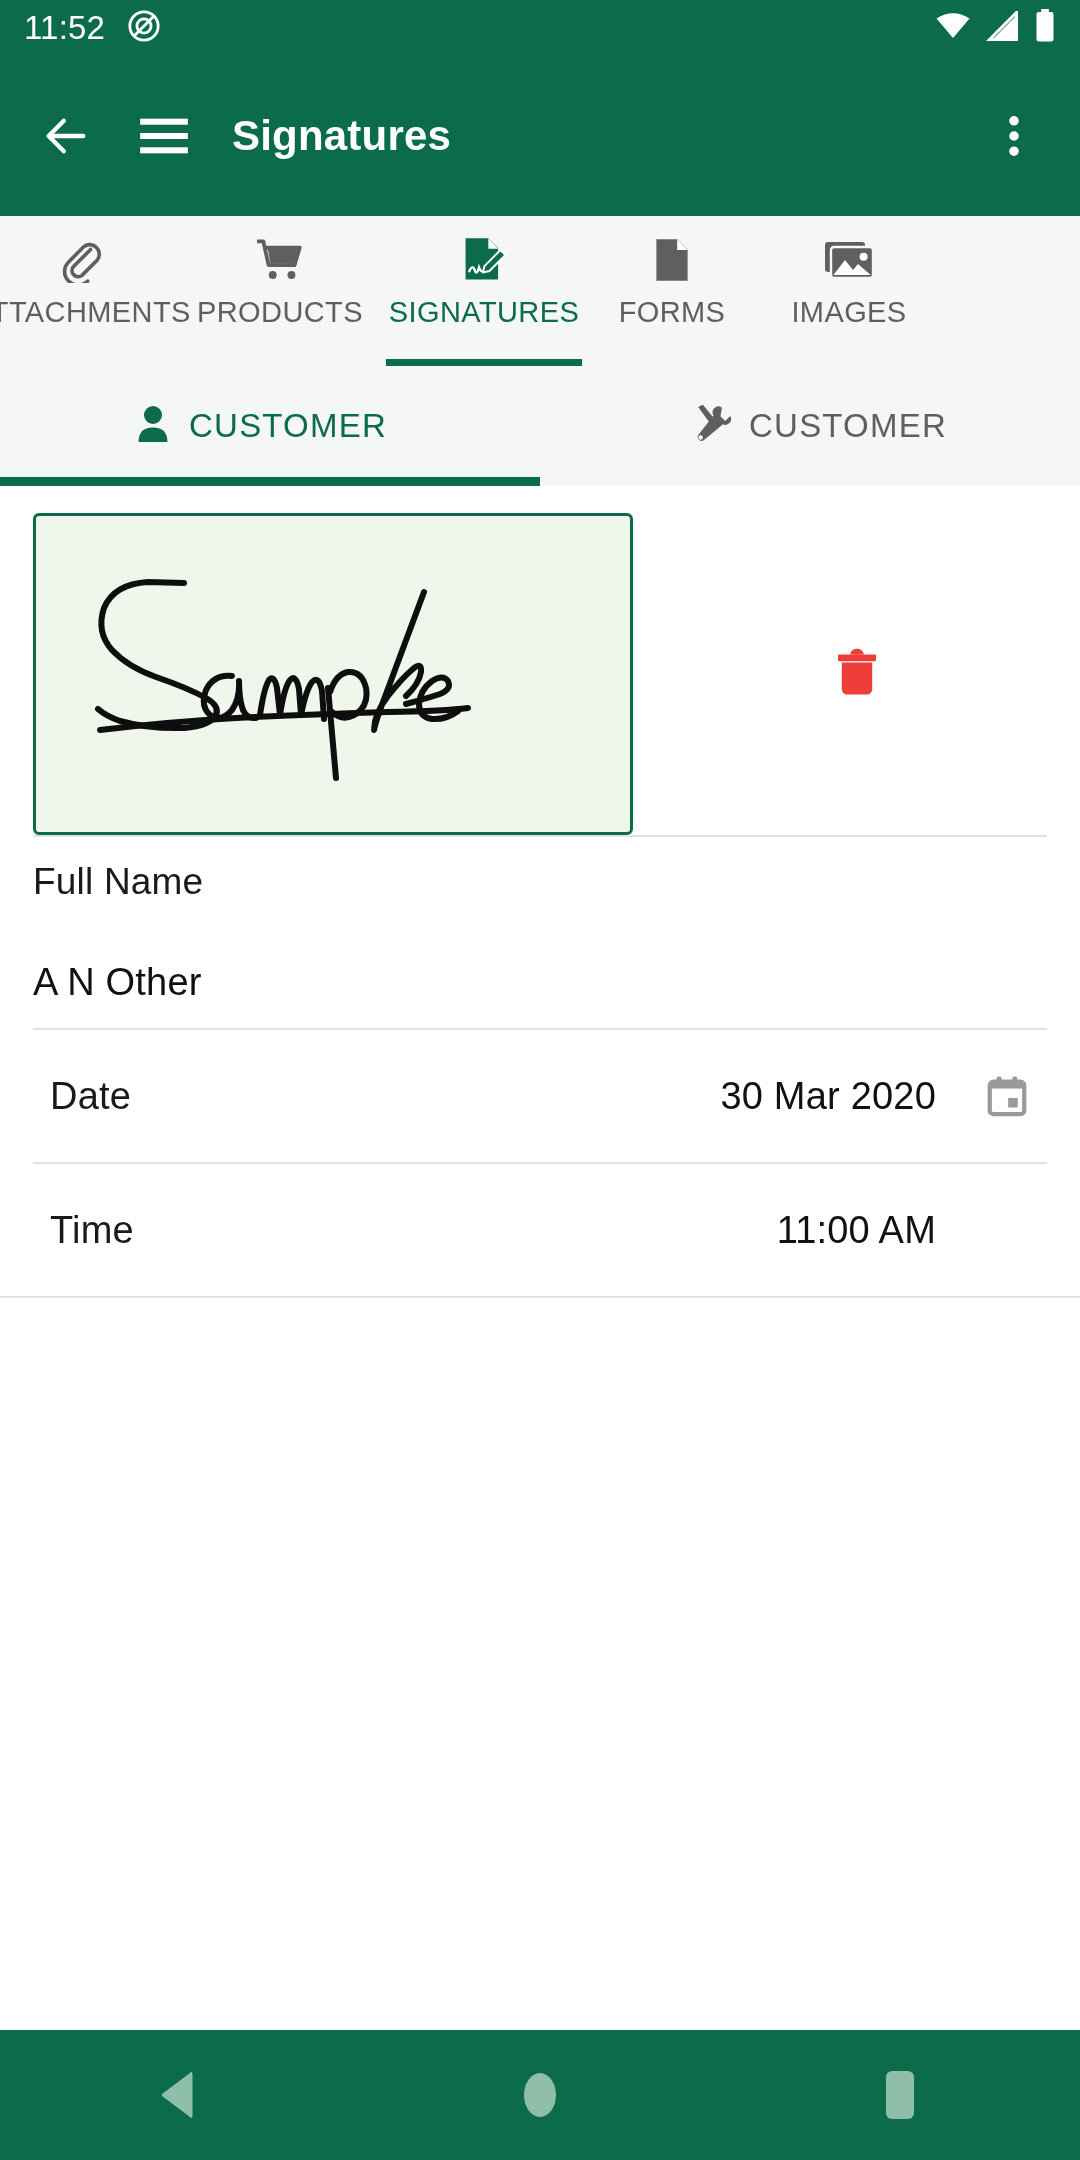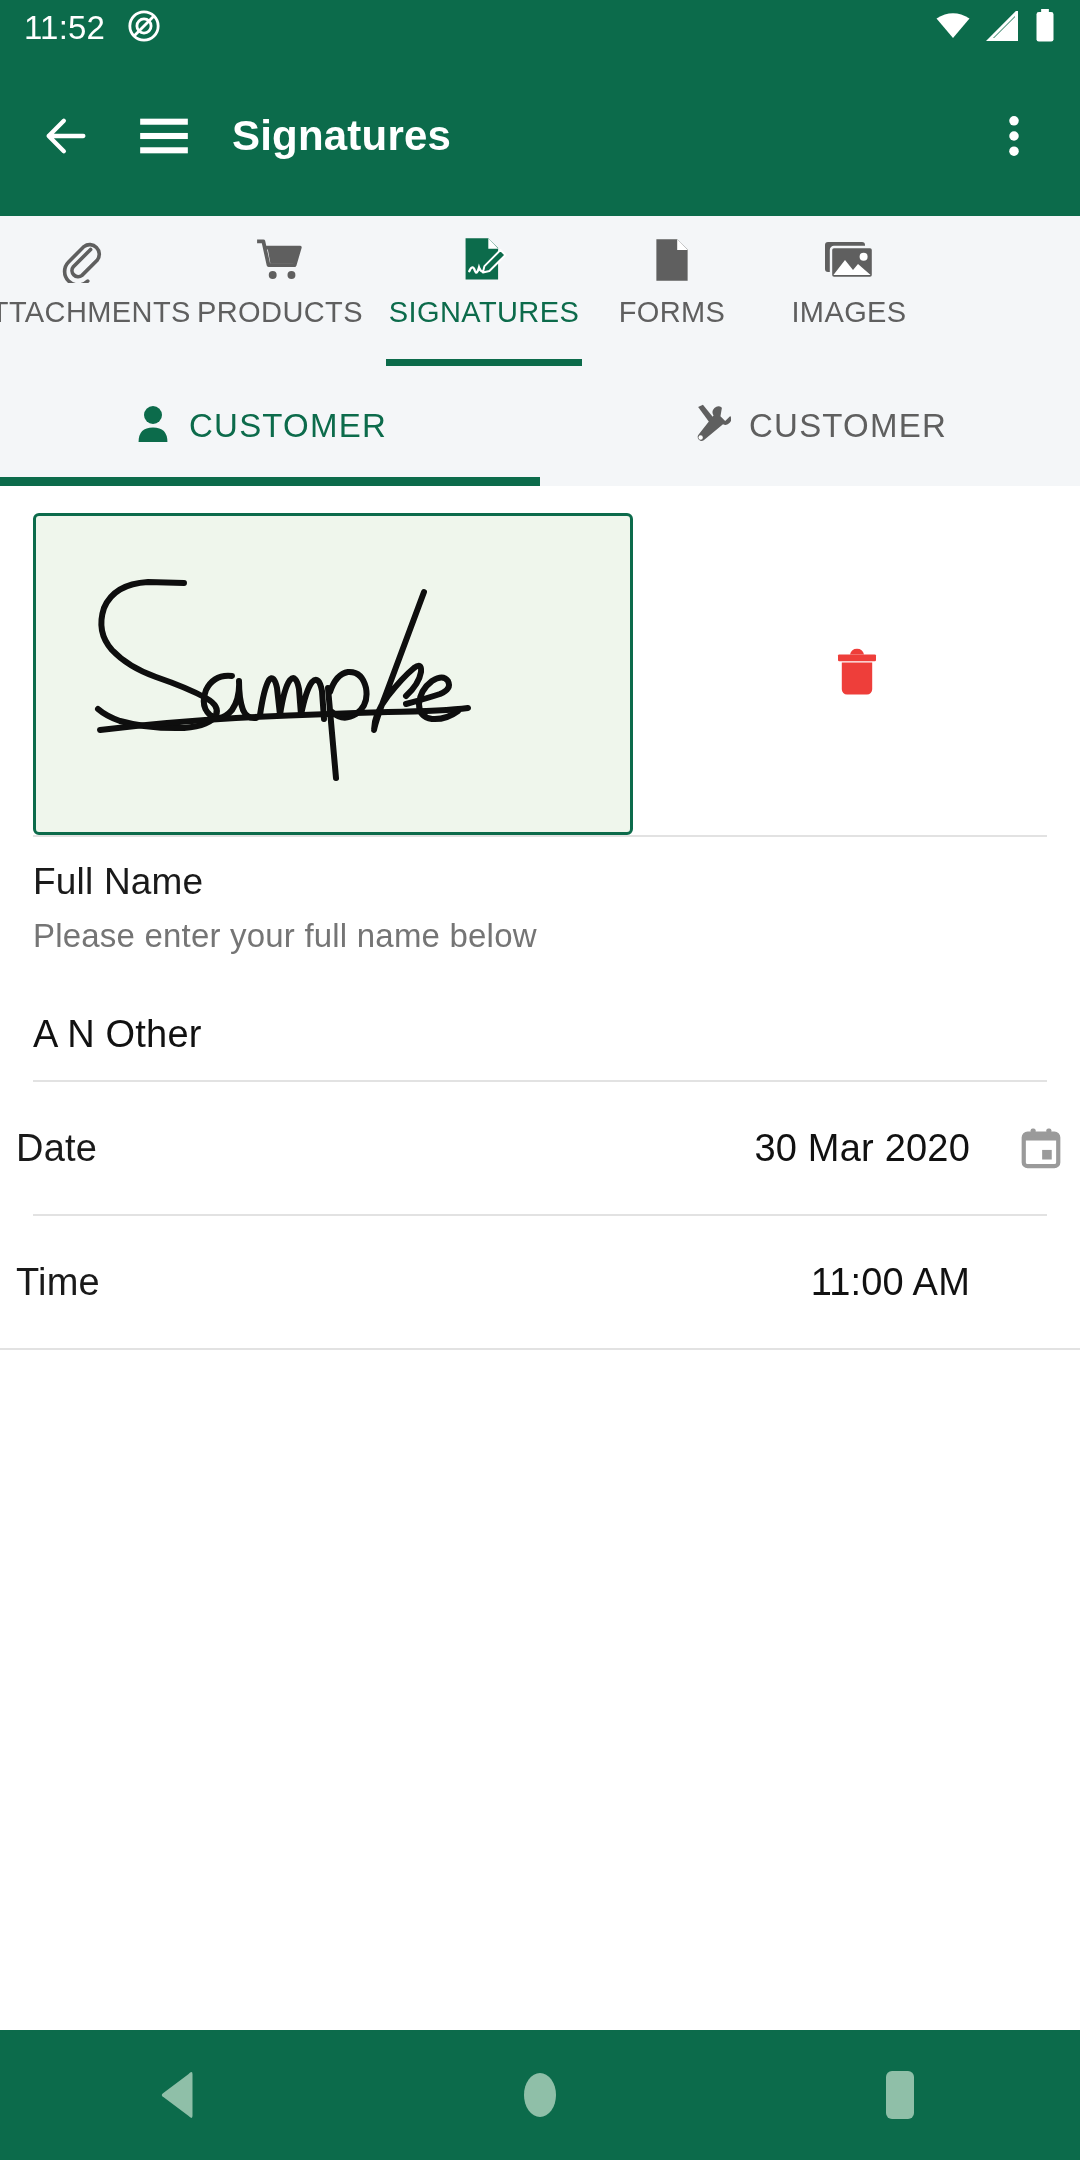--- a/index.html
+++ b/index.html
@@ -198,21 +198,21 @@
     font-size: 38px;
     color: #111111;
     margin-top: 58px;
     padding-bottom: 24px;
     letter-spacing: 0.2px;
   }
 
   .kv-row {
     display: flex;
     align-items: center;
-    padding: 0 16px;
+    padding: 0 50px;
     height: 132px;
     box-sizing: border-box;
   }
   .kv-label {
     font-size: 38px;
     color: #1A1A1A;
     letter-spacing: 0.2px;
   }
   .kv-value {
     margin-left: auto;
@@ -429,21 +429,20 @@
           <path d="M3.4 8.2 L18.6 8.2 L18.6 21.6 a2.6 2.6 0 0 1-2.6 2.6 L6 24.2 a2.6 2.6 0 0 1-2.6-2.6 Z" fill="#EE3E3A"></path>
         </svg>
       </span>
     </div>
   </div>
 
   <div class="divider"></div>
 
   <div class="field-block">
     <div class="field-title">Full Name</div>
-    <div class="field-hint">Please enter your full name below</div>
     <div class="field-value-input">A N Other</div>
   </div>
 
   <div class="divider"></div>
 
   <div class="kv-row">
     <span class="kv-label">Date</span>
     <span class="kv-value">30 Mar 2020</span>
     <span class="kv-icon">
       <svg width="46" height="46" viewBox="0 0 24 24">

